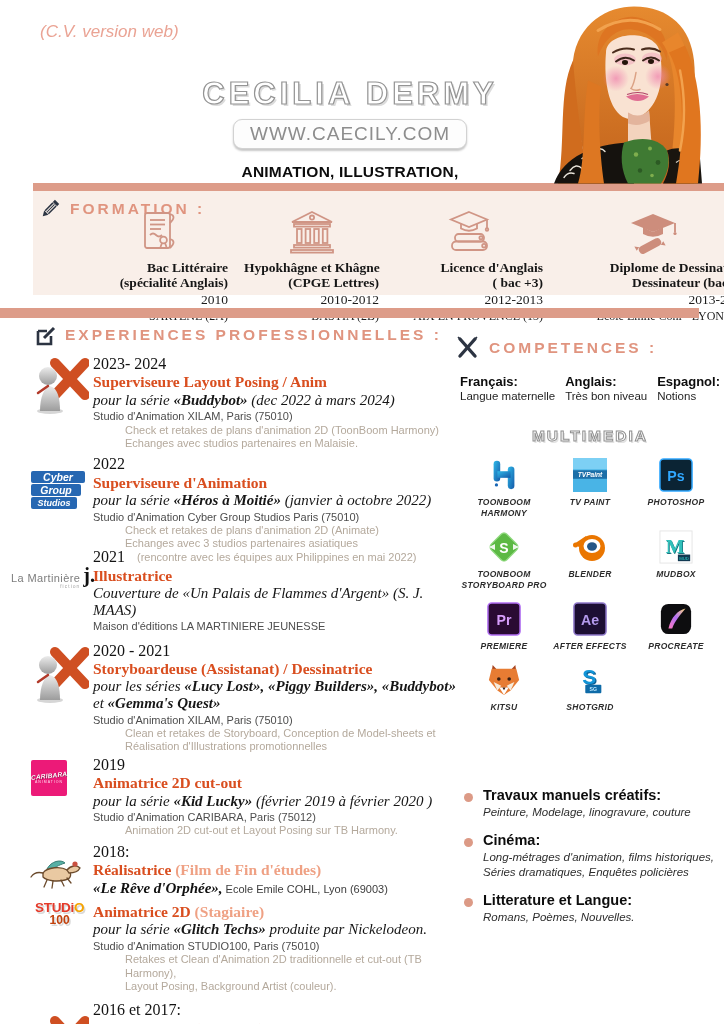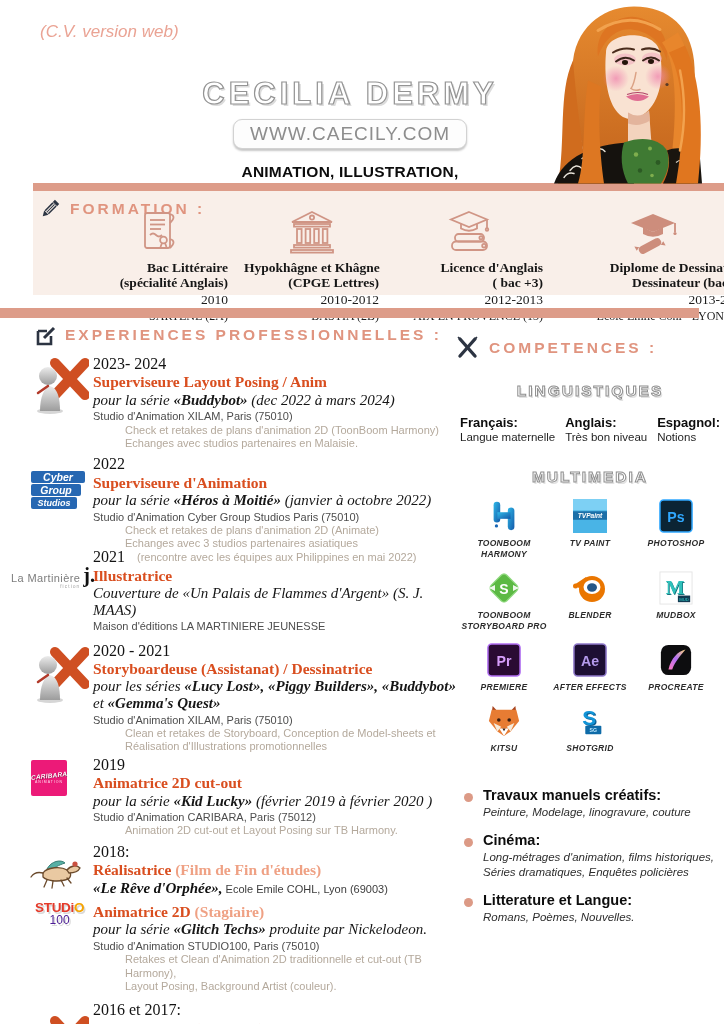--- a/index.html
+++ b/index.html
@@ -60,21 +60,21 @@
   .lm-j{font-family:"Liberation Serif",serif;font-weight:bold;font-size:20px;color:#101010;margin-left:3px;}
   .logo-caribara{left:-62px;top:4px;width:36px;height:36px;background:#ec1a78;border-radius:2px;
           display:flex;flex-direction:column;align-items:center;justify-content:center;}
   .cb-name{color:#fff;font-size:6.5px;font-weight:bold;font-style:italic;letter-spacing:.2px;
           transform:rotate(-6deg);text-shadow:.5px .5px 0 #7a0b3e;}
   .cb-sub{color:#ffd9ec;font-size:3.5px;letter-spacing:1px;margin-top:1px;}
   .logo-horse{left:-66px;top:10px;}
   .logo-s100{left:-58px;top:-2px;text-align:center;line-height:1;}
   .s100-l1{font-weight:900;font-size:13.5px;color:#e43a2a;letter-spacing:-.3px;text-shadow:1.5px 1.5px 0 #d9d9d9;}
   .s100-o{color:#f5a300;}
-  .s100-l2{font-weight:400;font-size:12px;color:#4c1d95;margin-top:0;text-shadow:1.5px 1.5px 0 #d9d9d9;}
+  .s100-l2{font-weight:700;font-size:12px;color:#c2410c;margin-top:0;text-shadow:1.5px 1.5px 0 #d9d9d9;}
 
   
   .right-col{position:absolute;left:456px;top:336px;width:268px;z-index:1;}
   .comp-header,.int-header{display:flex;align-items:center;gap:10px;}
   .outline-heading{text-align:center;font-weight:bold;font-size:15.5px;letter-spacing:2px;color:#fff;
            -webkit-text-stroke:1px #8f8f8f;text-shadow:1.5px 1.5px 0 #e2e2e2;}
   .ling-heading{margin-top:23px;}
   .lang-row{display:flex;justify-content:space-between;margin-top:15px;padding:0 4px;}
   .lang{text-align:left;}
   .lang-name{font-weight:bold;font-size:13px;color:#0d0d0d;}
@@ -398,21 +398,20 @@
   <div class="right-col">
     <div class="comp-header">
       <svg width="23" height="23" viewBox="0 0 23 23">
         <line x1="4" y1="3" x2="19" y2="20" stroke="#2c3442" stroke-width="3.4" stroke-linecap="round"></line>
         <line x1="19" y1="3" x2="4" y2="20" stroke="#2c3442" stroke-width="3.4" stroke-linecap="round"></line>
         <path d="M4,3 l-2,-2 M19,3 l2,-2" stroke="#2c3442" stroke-width="1.6"></path>
       </svg>
       <span class="section-title">COMPETENCES :</span>
     </div>
 
-    <div class="outline-heading ling-heading">LINGUISTIQUES</div>
 
     <div class="lang-row">
       <div class="lang">
         <div class="lang-name">Français:</div>
         <div class="lang-level">Langue maternelle</div>
       </div>
       <div class="lang">
         <div class="lang-name">Anglais:</div>
         <div class="lang-level">Très bon niveau</div>
       </div>

